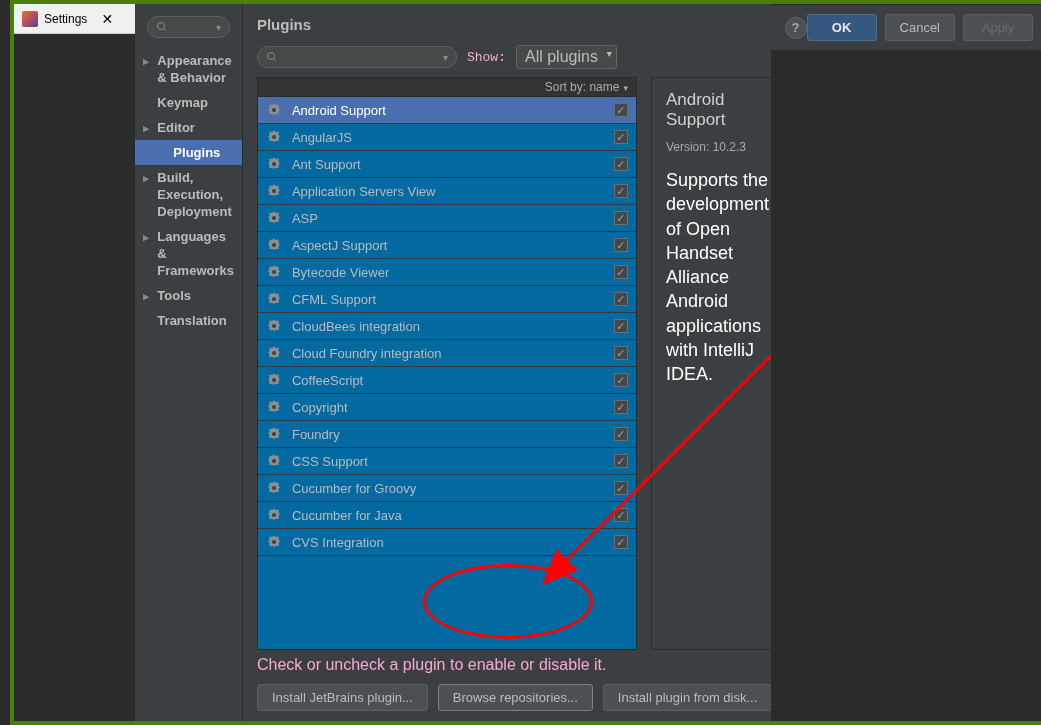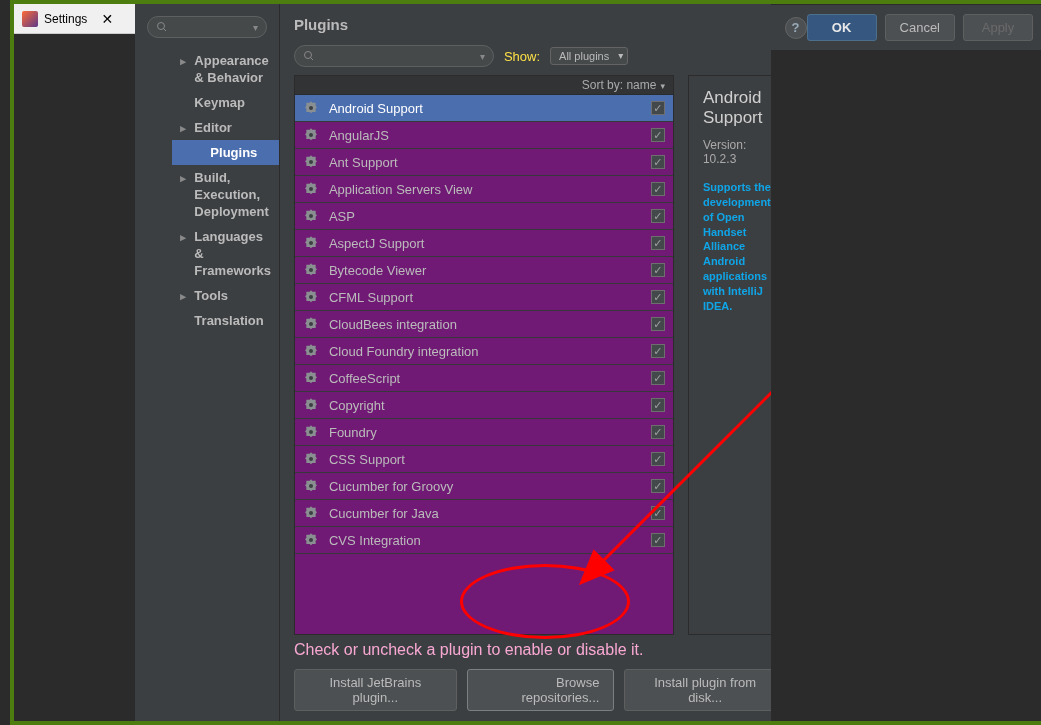--- a/index.html
+++ b/index.html
@@ -8,49 +8,49 @@
     .titlebar { height: 30px; background: #f0f0f0; display: flex; align-items: center; padding: 0 8px; color: #000; border-bottom: 1px solid #ccc; }
     .titlebar-icon { width: 16px; height: 16px; margin-right: 6px; background: linear-gradient(135deg, #ff6b35, #5b3a8a); border-radius: 2px; }
     .titlebar-title { flex: 1; font-size: 12px; }
     .titlebar-close { width: 40px; text-align: center; font-size: 14px; cursor: pointer; }
     .content { flex: 1; display: flex; background: #3c3f41; overflow: hidden; }
     .sidebar { width: 235px; background: #3c3f41; border-right: 1px solid #2b2b2b; display: flex; flex-direction: column; padding-top: 8px; }
     .search-box { margin: 4px 12px 10px 12px; height: 22px; background: #45494a; border: 1px solid #5e6060; border-radius: 12px; display: flex; align-items: center; padding: 0 8px; }
     .search-box svg { flex-shrink: 0; }
     .search-box input { background: transparent; border: none; outline: none; color: #bbb; width: 100%; margin-left: 4px; font-size: 12px; }
     .search-box .chev { color: #888; font-size: 10px; }
-    .tree { list-style: none; padding-left: 37px; }
+    .tree { list-style: none; }
     .tree li { padding: 4px 8px 4px 22px; font-size: 13px; color: #bbbbbb; cursor: pointer; position: relative; line-height: 17px; }
     .tree li.bold { font-weight: bold; }
     .tree li.has-children::before { content: "▸"; position: absolute; left: 8px; color: #8a8a8a; font-size: 11px; top: 5px; }
     .tree li.active { background: #4b6eaf; color: #fff; }
     .tree li.indent { padding-left: 38px; }
     .tree .wrench { position: absolute; right: 8px; top: 6px; color: #777; font-size: 11px; }
     .main { flex: 1; display: flex; flex-direction: column; padding: 12px 14px 10px 14px; position: relative; }
     .main-heading { font-size: 15px; font-weight: bold; color: #bbbbbb; margin-bottom: 12px; }
     .main-top-row { display: flex; align-items: center; gap: 10px; margin-bottom: 8px; }
     .main-top-row .search-box { margin: 0; width: 200px; }
-    .show-label { color: #fde047; }
-    .dropdown { background: #45494a; border: 1px solid #646464; padding: 2px 18px 2px 8px; position: relative; color: #bbb; border-radius: 3px; font-size: 11px; }
+    .show-label { color: #f9a8d4; font-family: Liberation Mono, monospace; }
+    .dropdown { background: #45494a; border: 1px solid #646464; padding: 2px 18px 2px 8px; position: relative; color: #bbb; border-radius: 3px; font-size: 16px; }
     .dropdown::after { content: "▾"; position: absolute; right: 4px; top: 2px; font-size: 10px; }
     .plugin-area { display: flex; flex: 1; gap: 14px; overflow: hidden; }
-    .plugin-list-wrap { width: 380px; display: flex; flex-direction: column; border: 1px solid #2b2b2b; background: #701a75; }
+    .plugin-list-wrap { width: 380px; display: flex; flex-direction: column; border: 1px solid #2b2b2b; background: #0369a1; }
     .plugin-sort { text-align: right; padding: 2px 8px; font-size: 12px; color: #aaa; background: #313335; border-bottom: 1px solid #2b2b2b; cursor: pointer; position: relative; }
     .plugin-sort::after { content: "▾"; margin-left: 4px; font-size: 9px; }
     .plugin-list { flex: 1; overflow-y: auto; }
     .plugin-row { display: flex; align-items: center; padding: 4px 8px; border-bottom: 1px solid #353739; cursor: pointer; height: 27px; }
     .plugin-row.selected { background: #4b6eaf; color: #fff; }
     .plugin-row .picon { width: 16px; height: 16px; margin-right: 10px; display: flex; align-items: center; justify-content: center; }
     .plugin-row .pname { flex: 1; font-size: 13px; }
     .plugin-row .check { width: 14px; height: 14px; border: 1px solid #6e6e6e; background: #43494a; display: flex; align-items: center; justify-content: center; color: #a0a0a0; font-size: 11px; }
     .plugin-row .check.on::before { content: "✓"; }
     .plugin-detail { flex: 1; border: 1px solid #2b2b2b; padding: 12px 14px; background: #3c3f41; }
     .plugin-detail h2 { font-size: 17px; color: #d0d0d0; margin-bottom: 10px; font-weight: normal; }
     .plugin-detail .ver { font-size: 12px; color: #aaa; margin-bottom: 14px; }
-    .plugin-detail .desc { font-size: 11px; color: #0ea5e9; line-height: 1.35; font-weight: bold; }
+    .plugin-detail .desc { font-size: 18px; color: #ffffff; line-height: 1.35; }
     .hint { font-size: 16px; color: #f9a8d4; margin: 6px 0 10px 0; }
     .bottom-buttons { display: flex; gap: 10px; }
     .btn { background: #4c5052; border: 1px solid #5e6060; color: #bbb; padding: 5px 14px; font-size: 13px; cursor: pointer; border-radius: 3px; }
     .btn.highlighted { border: 1px solid #7a7f81; text-align: right; }
     .footer { height: 46px; background: #3c3f41; border-top: 1px solid #2b2b2b; display: flex; align-items: center; padding: 0 14px; }
     .help-icon { width: 22px; height: 22px; border-radius: 50%; background: #4c5052; border: 1px solid #646464; color: #9ab; display: flex; align-items: center; justify-content: center; font-size: 13px; cursor: pointer; font-weight: bold; }
     .footer-spacer { flex: 1; }
     .footer .btn { min-width: 70px; text-align: center; }
     .btn.primary { background: #365880; border: 1px solid #4c708c; color: #e8e8e8; font-weight: bold; }
     .btn.disabled { color: #6a6a6a; cursor: default; }

